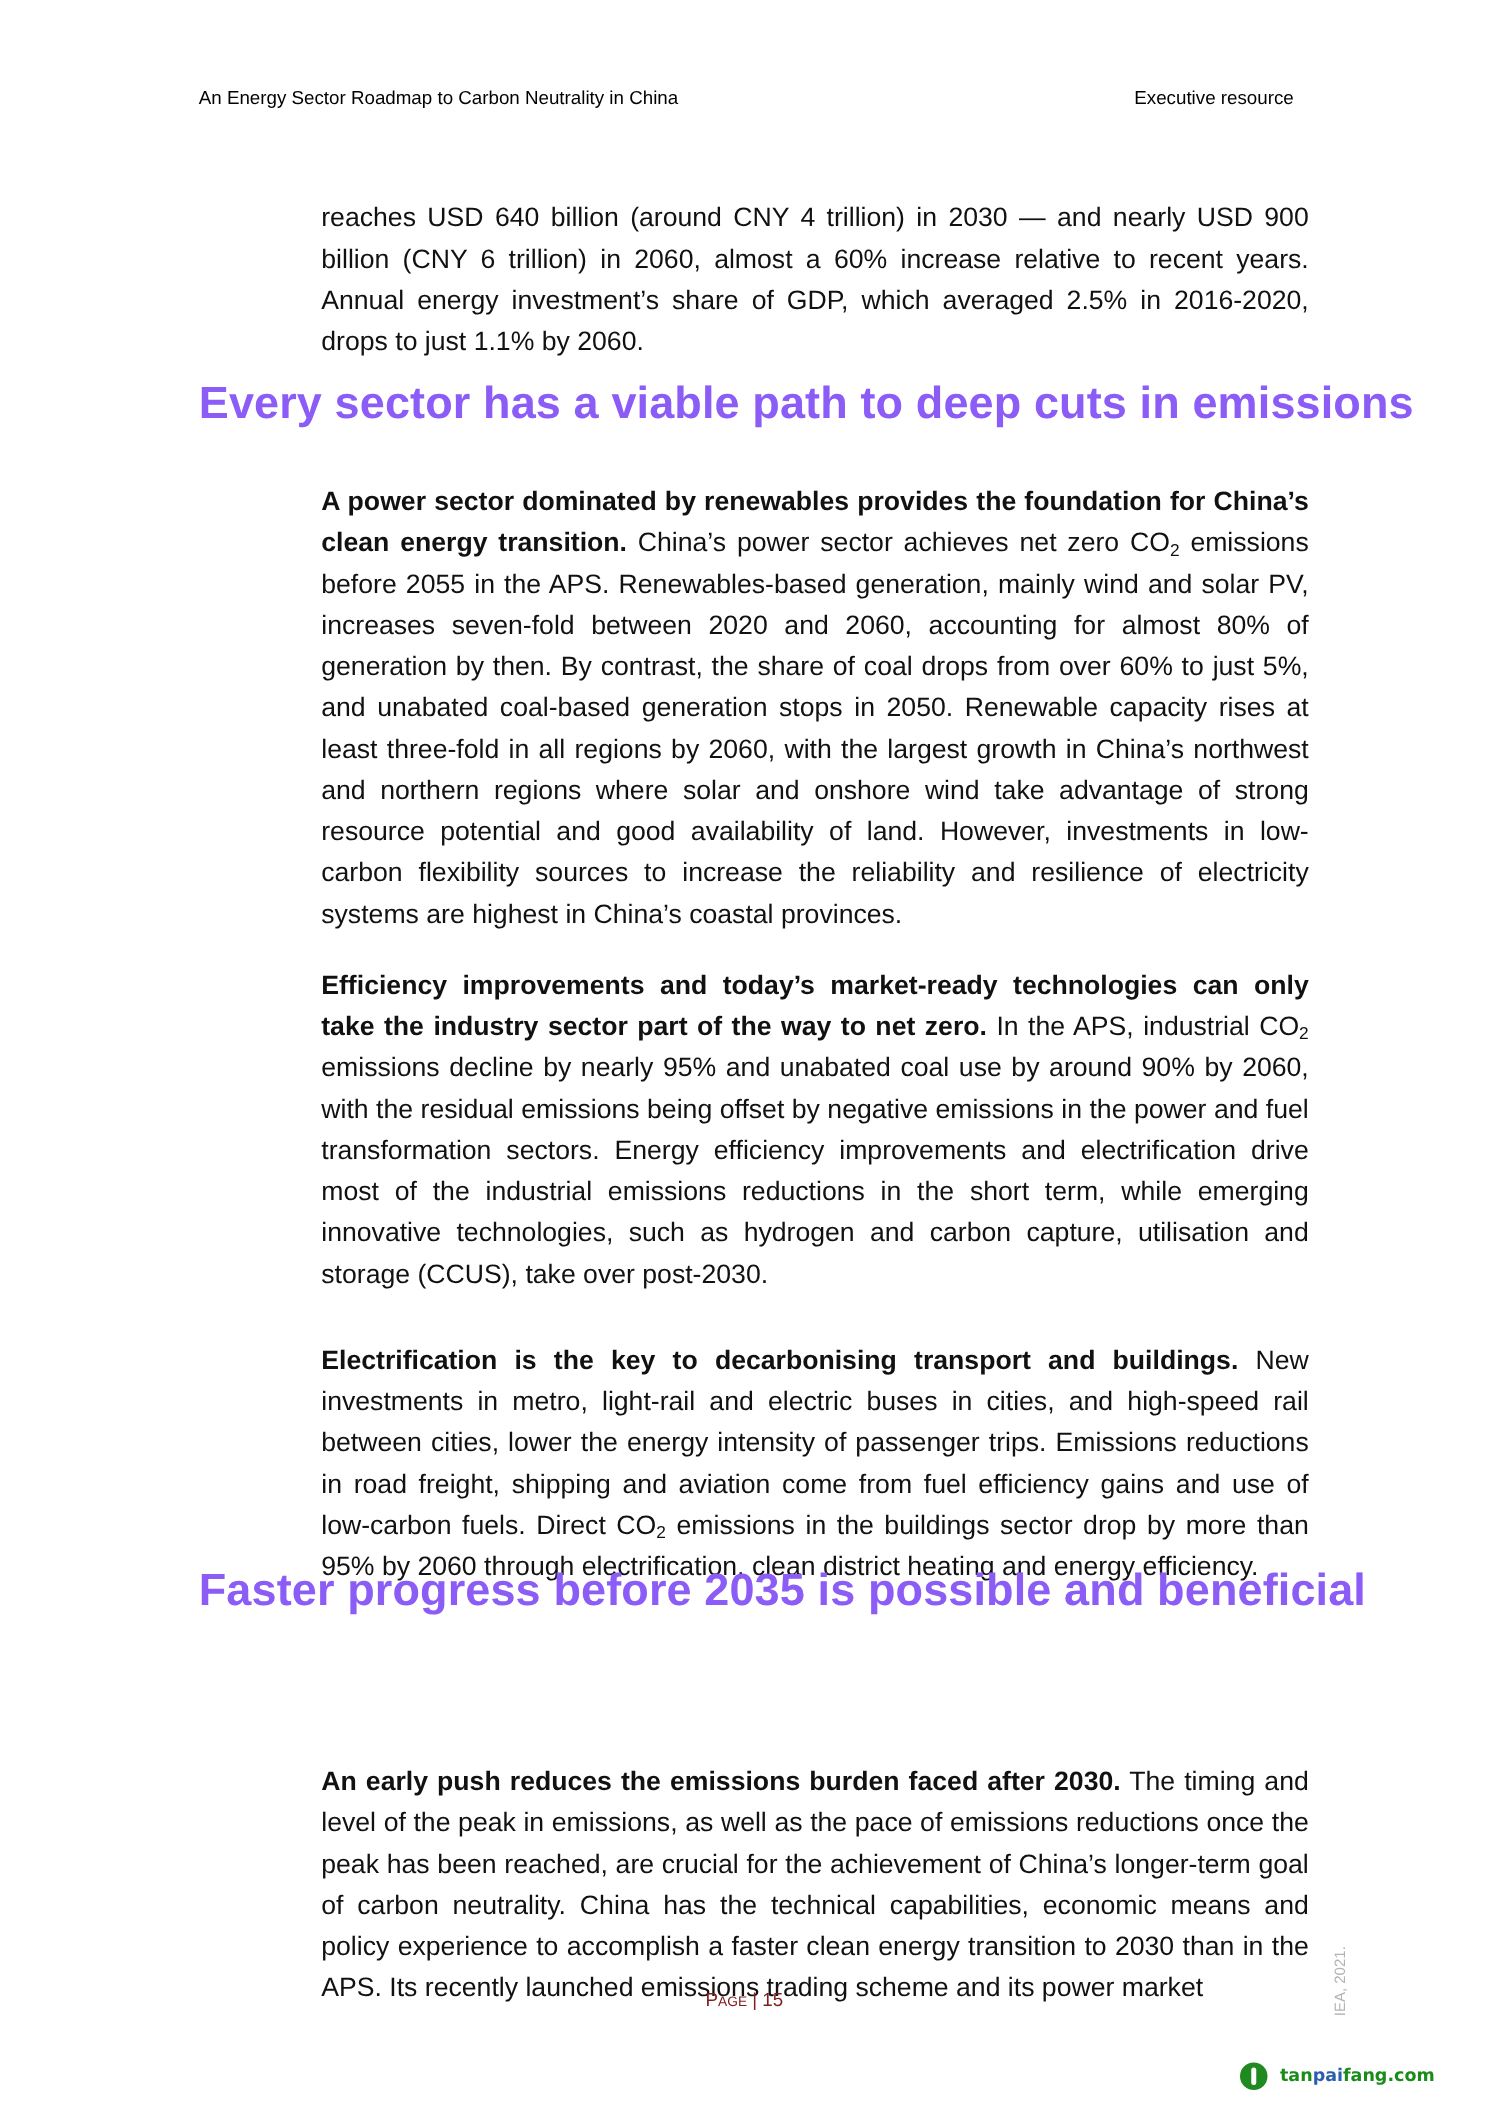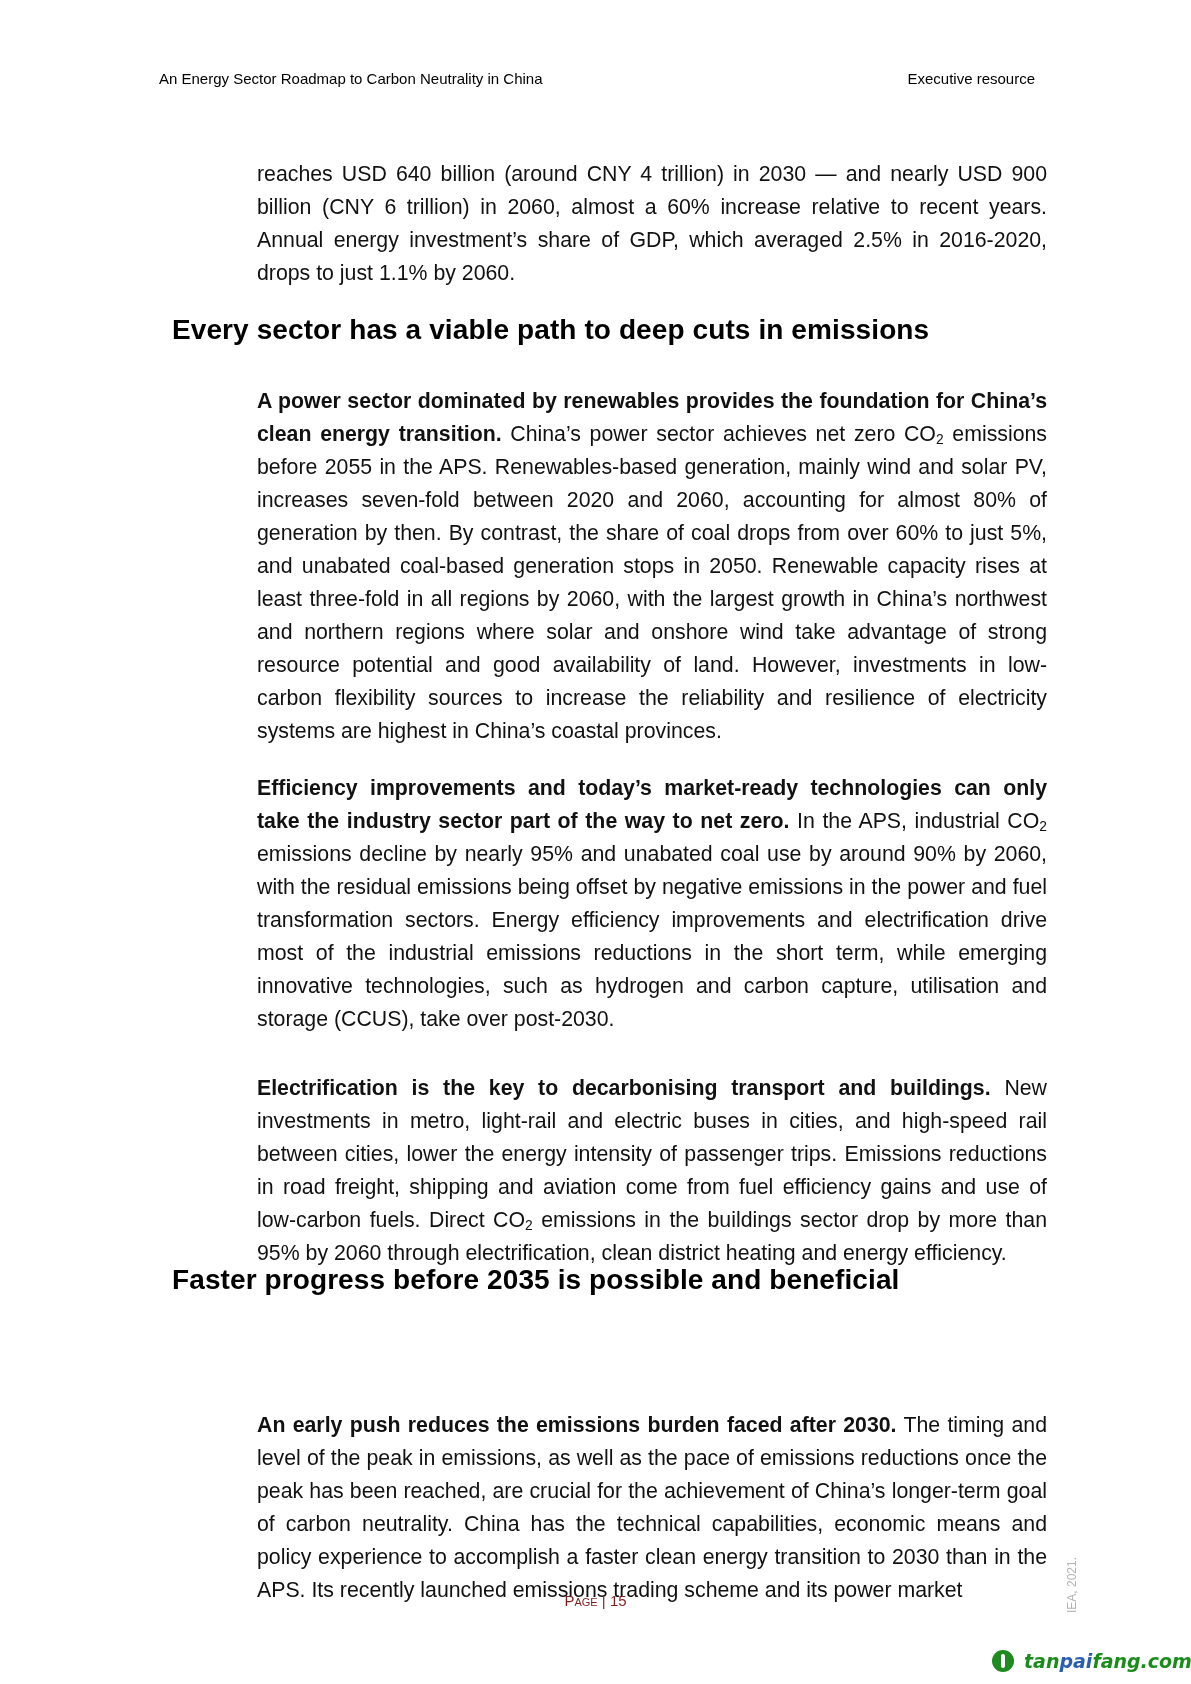--- a/index.html
+++ b/index.html
@@ -14,22 +14,22 @@
     }
     .content { position: absolute; left: 0; top: 0; width: 1191px; }
     .para {
       position: absolute; left: 245px; width: 790px;
       font-size: 21.3px; line-height: 33px; text-align: justify;
       margin: 12px;
     }
     .para b { font-weight: bold; }
     .para sub { font-size: 0.65em; vertical-align: -0.25em; line-height: 0; }
     .heading {
-      position: absolute; left: 159px; margin: 13px;
-      font-size: 28px; font-weight: bold; color: #000000;
+      position: absolute; left: 159px; margin: 0;
+      font-size: 36px; font-weight: bold; color: #8b5cf6;
       letter-spacing: 0.1px;
     }
     .footer-page {
       position: absolute; top: 1592px; left: 0; width: 1191px; text-align: center;
       font-size: 15px; color: #7f1d1d;
     }
     .footer-page .sc { font-variant: small-caps; }
     .copyright {
       position: absolute; left: 1065px; top: 1613px;
       transform: rotate(-90deg); transform-origin: left top;
@@ -41,22 +41,22 @@
     }
     .wm-logo {
       width: 22px; height: 22px; border-radius: 50%;
       background: #1f8a1f; position: relative;
     }
     .wm-logo::after {
       content: ""; position: absolute; left: 9px; top: 4px; width: 4px; height: 14px;
       background: #ffffff; border-radius: 2px;
     }
     .wm-text {
-      font-family: "DejaVu Sans", sans-serif; font-weight: bold; font-style: italic;
-      font-size: 19px; color: #1a8c1a;
+      font-family: "DejaVu Sans", sans-serif; font-weight: bold; 
+      font-size: 14px; color: #1a8c1a;
     }
     .wm-text .blue { color: #2a5fb0; }
   </style>
 </head>
 <body>
 
 <div class="running-header">
   <span>An Energy Sector Roadmap to Carbon Neutrality in China</span>
   <span>Executive resource</span>
 </div>

